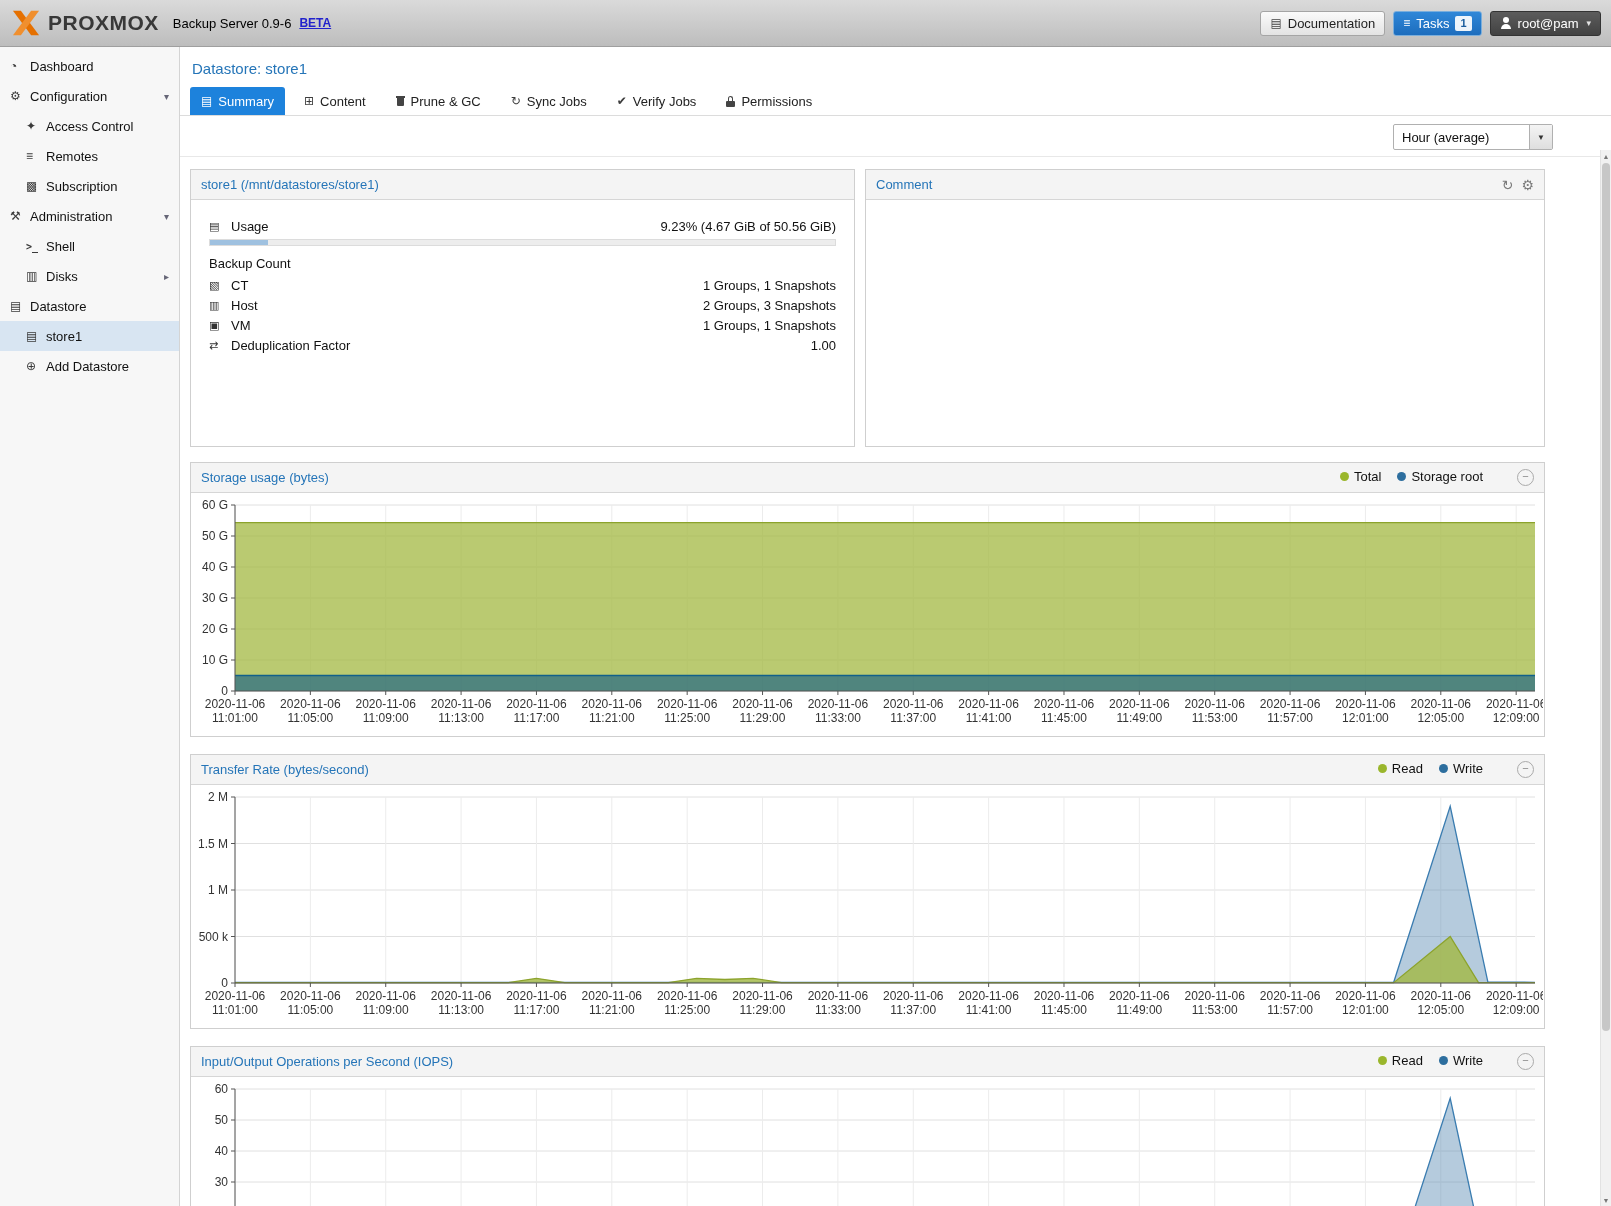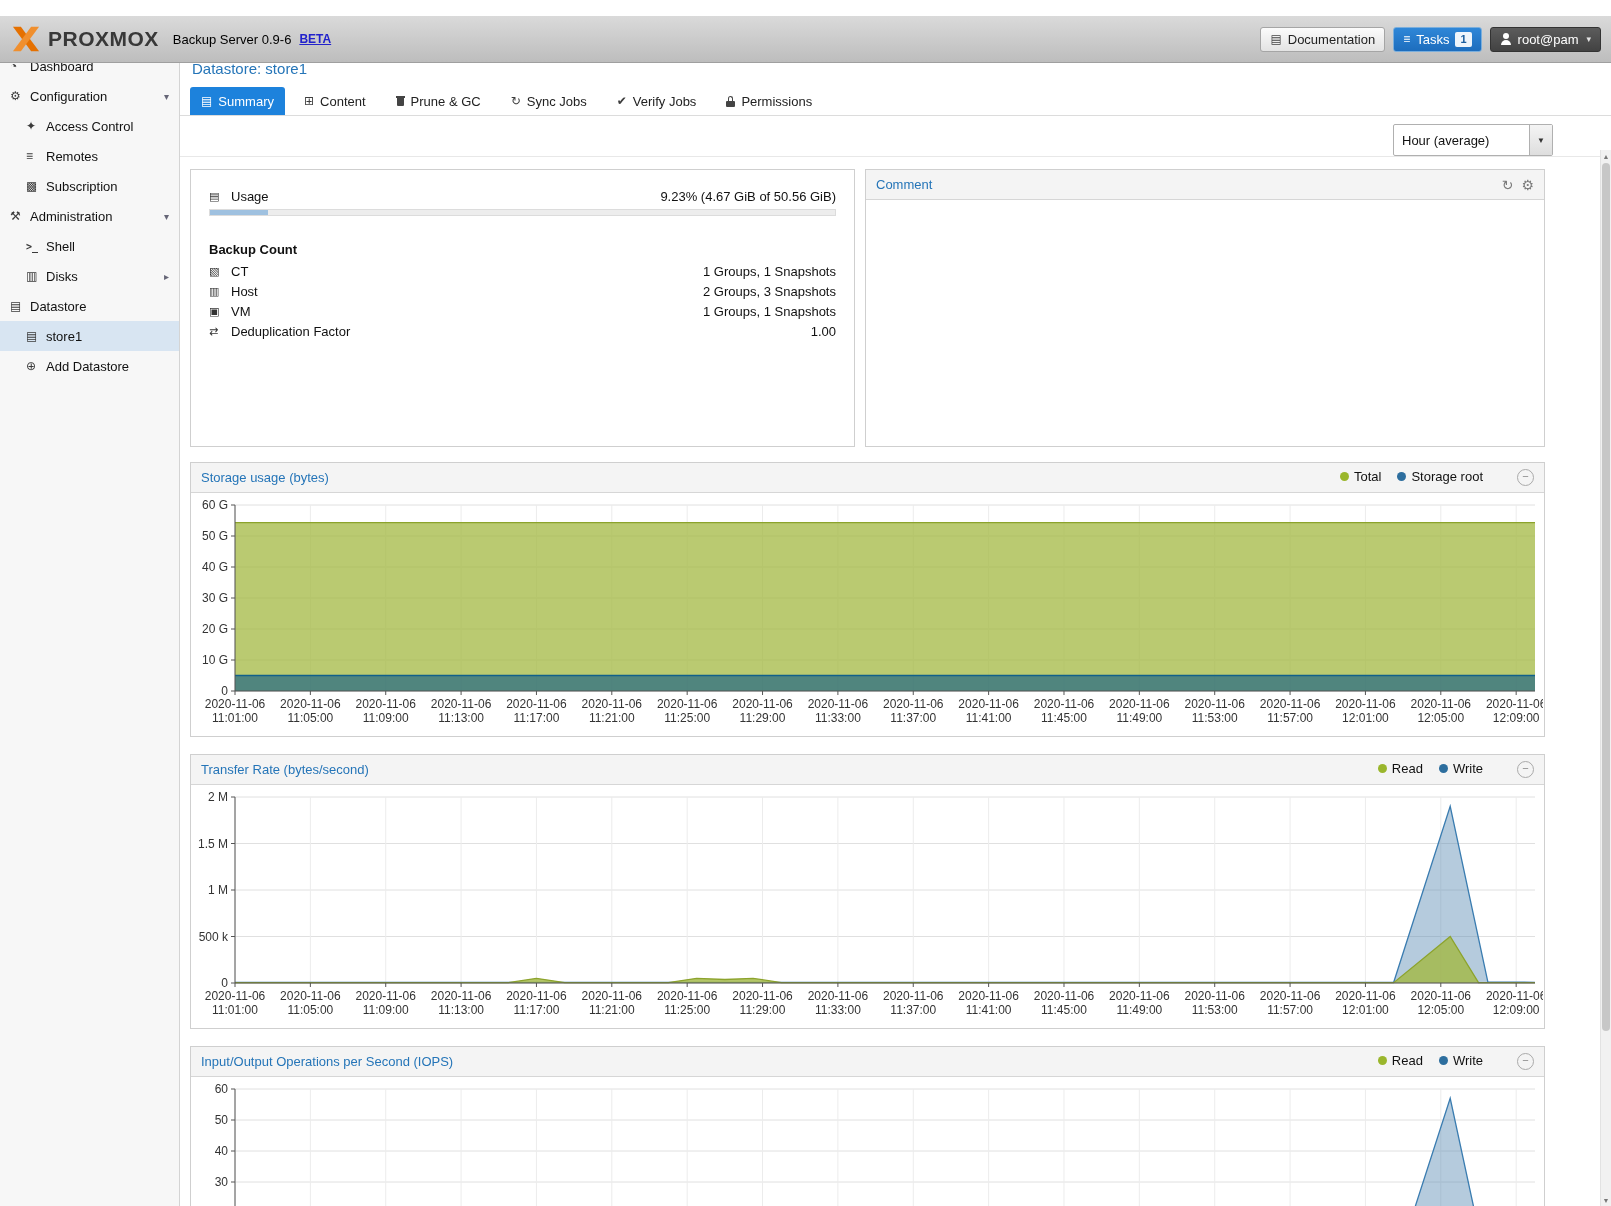--- a/index.html
+++ b/index.html
@@ -2,21 +2,21 @@
 <html><head>
 <meta charset="utf-8">
 <style>
   html,body{margin:0;padding:0;}
   body{width:1611px;height:1206px;overflow:hidden;position:relative;background:#fff;
        font-family:"Liberation Sans","DejaVu Sans",sans-serif;font-size:13px;color:#111;}
 
   
   .header{position:absolute;top:0;left:0;right:0;height:47px;box-sizing:border-box;
           background:linear-gradient(#dadada,#bdbdbd);border-bottom:1px solid #9f9f9f;
-          display:flex;align-items:center;padding:0 10px;z-index:9;margin-top:16px;}
+          display:flex;align-items:center;padding:0 10px;z-index:9;}
   .logo{display:flex;align-items:center;gap:6px;}
   .brand{font-size:21px;font-weight:bold;color:#383838;letter-spacing:.5px;}
   .product{margin-left:14px;color:#000;}
   .beta{margin-left:8px;color:#2222cc;text-decoration:underline;font-weight:bold;font-size:12px;cursor:pointer;}
   .header-right{margin-left:auto;display:flex;align-items:center;gap:8px;}
   .hbtn{display:flex;align-items:center;gap:6px;height:25px;padding:0 9px;border:1px solid #a5a5a5;
         border-radius:3px;background:linear-gradient(#fbfbfb,#e3e3e3);font-size:13px;color:#222;
         cursor:pointer;font-family:inherit;}
   .hbtn .hicon{font-size:12px;color:#444;}
   .hbtn.tasks{background:linear-gradient(#2f87d8,#1d6dbd);border-color:#7aaedc;color:#fff;}
@@ -42,21 +42,21 @@
   
   .main{position:absolute;left:180px;top:47px;right:0;bottom:0;background:#fff;overflow:hidden;}
   .page-title{margin:13px 0 0 12px;font-size:15px;color:#2575b8;}
   .tabbar{display:flex;gap:8px;margin-top:10px;padding-left:10px;border-bottom:1px solid #dcdcdc;}
   .tab{display:flex;align-items:center;height:28px;padding:0 11px;border-radius:3px 3px 0 0;
        color:#222;cursor:pointer;gap:6px;}
   .tab .ticon{font-size:12px;color:#3d3d3d;}
   .tab.active{background:#1d82dc;color:#fff;}
   .tab.active .ticon{color:#fff;}
   .toolbar{height:40px;position:relative;border-bottom:1px solid #e8e8e8;}
-  .combo{position:absolute;right:58px;top:8px;width:160px;height:32px;box-sizing:border-box;
+  .combo{position:absolute;right:58px;top:8px;width:160px;height:26px;box-sizing:border-box;
          border:1px solid #b0b0b0;border-radius:2px;background:#fff;display:flex;align-items:center;cursor:pointer;}
   .combo-label{padding-left:8px;flex:1;}
   .combo-trigger{width:22px;height:100%;border-left:1px solid #b0b0b0;
          background:linear-gradient(#f4f4f4,#dedede);display:flex;align-items:center;justify-content:center;
          font-size:8px;color:#333;}
 
   .content{padding:12px 66px 0 10px;}
   .top-row{display:flex;gap:10px;margin-bottom:15px;}
   .panel{border:1px solid #cfcfcf;background:#fff;box-sizing:border-box;}
   .store-panel{width:665px;height:278px;}
@@ -66,21 +66,21 @@
   .panel-title{color:#2575b8;font-size:13px;}
   .hdr-tools{margin-left:auto;display:flex;align-items:center;gap:8px;}
   .hdr-tool{color:#7b7b7b;font-size:14px;cursor:pointer;}
 
   .store-body{padding:16px 18px;}
   .kv-row{display:flex;align-items:center;height:19px;margin:1px 0;}
   .row-icon{width:22px;font-size:11px;color:#333;flex:none;display:flex;align-items:center;}
   .row-value{margin-left:auto;}
   .progress{height:5px;background:#ededed;border:1px solid #dcdcdc;margin:3px 0 8px 0;}
   .progress-fill{height:100%;background:#9fc1e0;}
-  .section-title{font-weight:bold;margin:26px 0 5px 0;}
+  .section-title{font-weight:normal;margin:10px 0 5px 0;}
 
   .chart-panel{margin-bottom:17px;}
   .legend{margin-left:auto;display:flex;align-items:flex-start;gap:16px;}
   .legend-item{display:flex;align-items:center;gap:5px;cursor:pointer;}
   .legend-dot{width:9px;height:9px;border-radius:50%;}
   .dot-green{background:#9ab62c;}
   .dot-blue{background:#2d6e9e;}
   .collapse-btn{margin-left:18px;width:15px;height:15px;border:1px solid #aaa;border-radius:50%;
                 color:#888;font-size:11px;line-height:13px;text-align:center;cursor:pointer;}
   .chart-body{padding:2px 0;}
@@ -217,20 +217,23 @@
     <div class="combo">
       <span class="combo-label">Hour (average)</span>
       <span class="combo-trigger">▼</span>
     </div>
   </div>
 
   <div class="content">
     <div class="top-row">
 
       <div class="panel store-panel">
+        <div class="panel-header">
+          <span class="panel-title">store1 (/mnt/datastores/store1)</span>
+        </div>
         <div class="store-body">
           <div class="kv-row">
             <span class="row-icon">▤</span>
             <span class="row-label">Usage</span>
             <span class="row-value">9.23% (4.67 GiB of 50.56 GiB)</span>
           </div>
           <div class="progress">
             <div class="progress-fill" style="width: 9.23%;"></div>
           </div>
           <div class="section-title">Backup Count</div>

